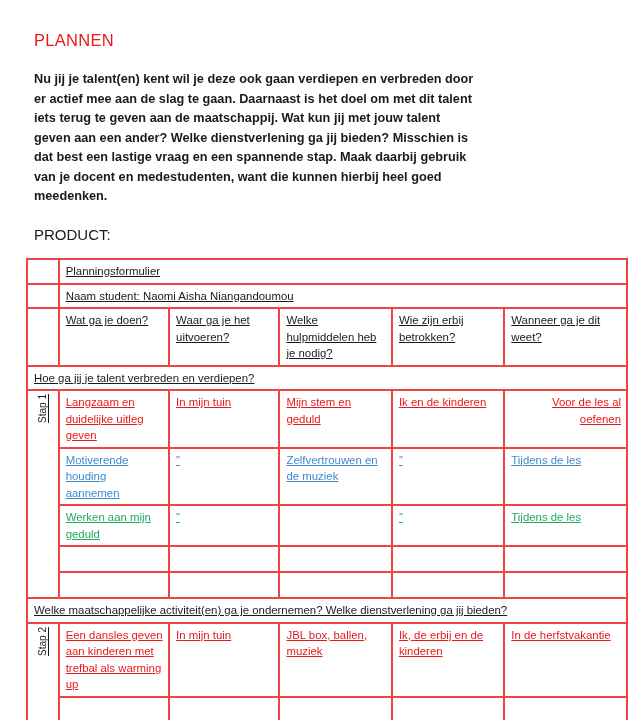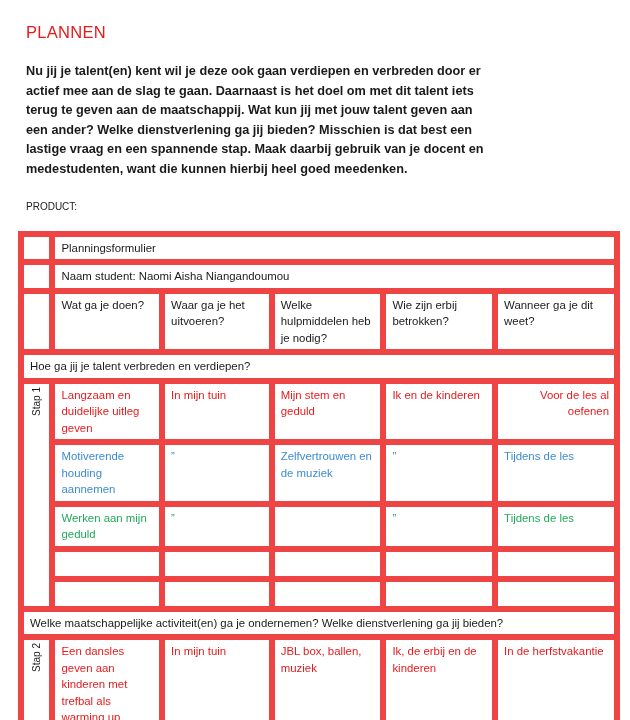--- a/index.html
+++ b/index.html
@@ -11,21 +11,21 @@
     width: 630px;
     height: 720px;
     font-family: "Liberation Sans", sans-serif;
     overflow: hidden;
   }
   .page {
     position: relative;
     width: 512px;
     height: 720px;
     box-sizing: border-box;
-    padding: 4px;
+    padding: 12px;
   }
 
   
   .doc-title {
     margin: 0;
     padding: 19px 0 0 22px;
     font-size: 16.5px;
     font-weight: normal;
     letter-spacing: 0.3px;
     color: #e8191b;
@@ -37,21 +37,21 @@
     line-height: 19.5px;
     color: #1a1a1a;
     text-align: left;
     font-weight: bold;
   }
   .product-block {
     padding: 18px 20px 0 22px;
   }
   .product-label {
     margin: 0;
-    font-size: 10px;
+    font-size: 15px;
     line-height: 19.5px;
     color: #1a1a1a;
   }
   .product-text {
     margin: 0;
     font-size: 12.7px;
     line-height: 19.5px;
     color: #1a1a1a;
   }
 
@@ -60,26 +60,27 @@
     padding: 14px 0 0 14px;
   }
   table.plan {
     border-collapse: collapse;
     table-layout: fixed;
     width: 602px;
     font-size: 11.4px;
     color: #1a1a1a;
   }
   table.plan td {
-    border: 6px solid #ef4444;
+    border: 2px solid #ef4444;
     vertical-align: top;
     padding: 3px 5px 3px 6px;
     line-height: 16.5px;
     background: #fff;
     overflow: hidden;
+    text-decoration: underline;
   }
   
   col.c-stap { width: 31px; }
   col.c1 { width: 108px; }
   col.c2 { width: 108px; }
   col.c3 { width: 110px; }
   col.c4 { width: 110px; }
   col.c5 { width: 120px; }
 
   td.blank-left { border-right: 1px solid #808080; padding: 0; }

